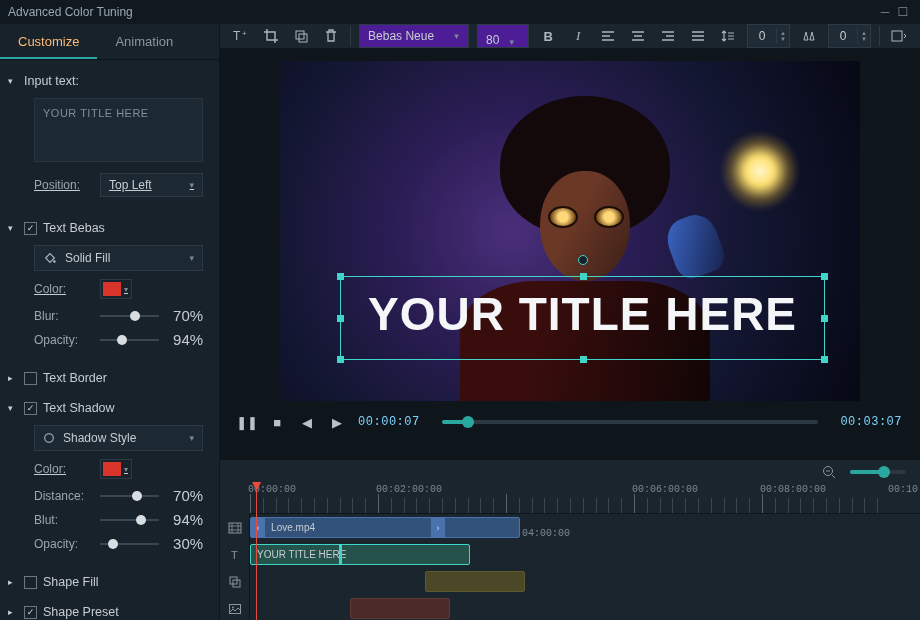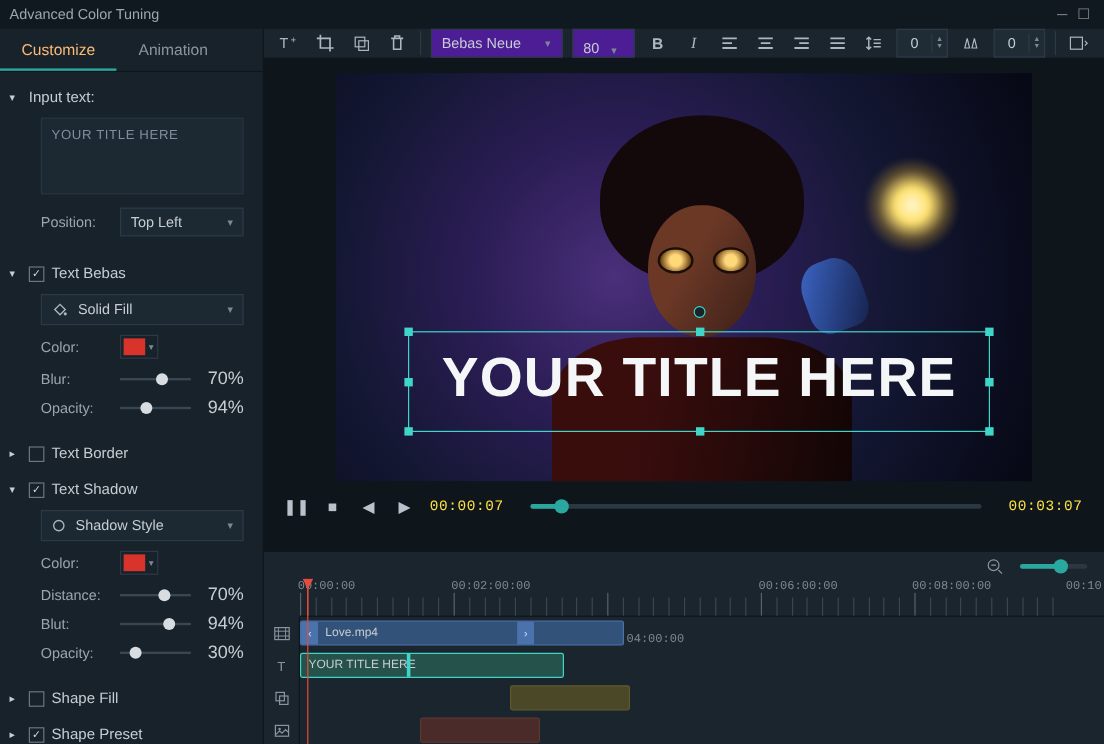--- a/index.html
+++ b/index.html
@@ -23,21 +23,21 @@
 .sect { margin-bottom: 8px; }
 .sect-head { display: flex; align-items: center; gap: 6px; padding: 4px 0; cursor: pointer; }
 .chev { width: 10px; display: inline-block; font-size: 9px; }
 .chkbox { width: 13px; height: 13px; border: 1px solid #6b7680; display: inline-flex; align-items: center; justify-content: center; font-size: 9px; color: #d5dadf; }
 .chkbox.checked::after { content: "✓"; }
 .sect-title { font-size: 12.5px; }
 .sect-body { padding: 6px 4px 4px 26px; }
 
 .text-input { width: 100%; height: 64px; background: #1c2832; border: 1px solid #273541; color: #818e9b; font-size: 11px; padding: 8px; resize: none; letter-spacing: 0.5px; }
 
-.row { display: flex; align-items: center; gap: 10px; margin: 8px 0; }
+.row { display: flex; align-items: center; gap: 10px; margin: 8px 0; text-decoration: underline; }
 .row-label { width: 56px; font-size: 12px; color: #9aa6b0; }
 .sel { flex: 1; height: 24px; background: #1c2832; border: 1px solid #2d3a45; display: flex; align-items: center; padding: 0 8px; font-size: 12px; color: #c7cdd2; justify-content: space-between; }
 .dd-caret { font-size: 9px; color: #7c8993; }
 
 .color-chip { width: 32px; height: 20px; border: 1px solid #2d3a45; display: flex; align-items: center; }
 .color-chip .sw { width: 18px; height: 14px; margin-left: 2px; }
 .color-chip .car { flex: 1; text-align: center; font-size: 8px; color: #7c8993; }
 
 .slider-row { display: flex; align-items: center; gap: 10px; margin: 7px 0; }
 .slider-row .lbl { width: 56px; font-size: 12px; color: #9aa6b0; }
@@ -75,21 +75,21 @@
 .sel-box { position: absolute; left: 60px; right: 35px; top: 215px; height: 84px; border: 1px solid #3fd6c9; }
 .sel-box .h { position: absolute; width: 7px; height: 7px; background: #3fd6c9; }
 .sel-box .h.tl{left:-4px;top:-4px;} .sel-box .h.tr{right:-4px;top:-4px;} .sel-box .h.bl{left:-4px;bottom:-4px;} .sel-box .h.br{right:-4px;bottom:-4px;}
 .sel-box .h.tm{left:50%;top:-4px;margin-left:-3px;} .sel-box .h.bm{left:50%;bottom:-4px;margin-left:-3px;}
 .sel-box .h.ml{left:-4px;top:50%;margin-top:-3px;} .sel-box .h.mr{right:-4px;top:50%;margin-top:-3px;}
 .sel-box .rot { position:absolute; left:50%; top:-22px; margin-left:-5px; width:10px; height:10px; border:1px solid #3fd6c9; border-radius:50%; background:#17222B; }
 .title-text { position: absolute; left: 0; right: 0; top: 10px; text-align: center; font-size: 46px; font-weight: 700; letter-spacing: 1px; color: #f4f6f8; font-family: "Arial Black", Arial, sans-serif; }
 
 .transport { height: 42px; display: flex; align-items: center; padding: 0 18px; gap: 12px; width: 100%; }
 .pbtn { width: 18px; height: 18px; display: inline-flex; align-items: center; justify-content: center; color: #b9c2cb; cursor: pointer; font-size: 13px; }
-.timecode { font-family: "Courier New", monospace; font-size: 12px; color: #fde047; letter-spacing: 0.5px; }
+.timecode { font-family: "Courier New", monospace; font-size: 12px; color: #7dd3fc; letter-spacing: 0.5px; }
 .tspacer { flex: 1; position: relative; height: 4px; background: #2b3741; border-radius: 2px; margin: 0 10px; }
 .tspacer .played { position:absolute; left:0; top:0; bottom:0; width: 7%; background: #2aa8a0; border-radius: 2px; }
 .tspacer .ph { position:absolute; left: 7%; top: -4px; width: 12px; height: 12px; background: #2aa8a0; border-radius: 50%; margin-left: -6px; }
 
 .timeline-area { flex: 1; background: #1a252e; border-top: 1px solid #0e151b; display: flex; flex-direction: column; position: relative; }
 .tl-topbar { height: 24px; display: flex; align-items: center; justify-content: flex-end; padding: 0 14px; gap: 10px; }
 .zoom-slider { width: 56px; height: 4px; background: #2b3741; position: relative; border-radius: 2px; }
 .zoom-slider .fill { position:absolute; left:0; top:0; bottom:0; width:60%; background:#2aa8a0; border-radius:2px;}
 .zoom-slider .zt { position:absolute; left:60%; top:-4px; width:12px; height:12px; background:#2aa8a0; border-radius:50%; margin-left:-6px;}
 

